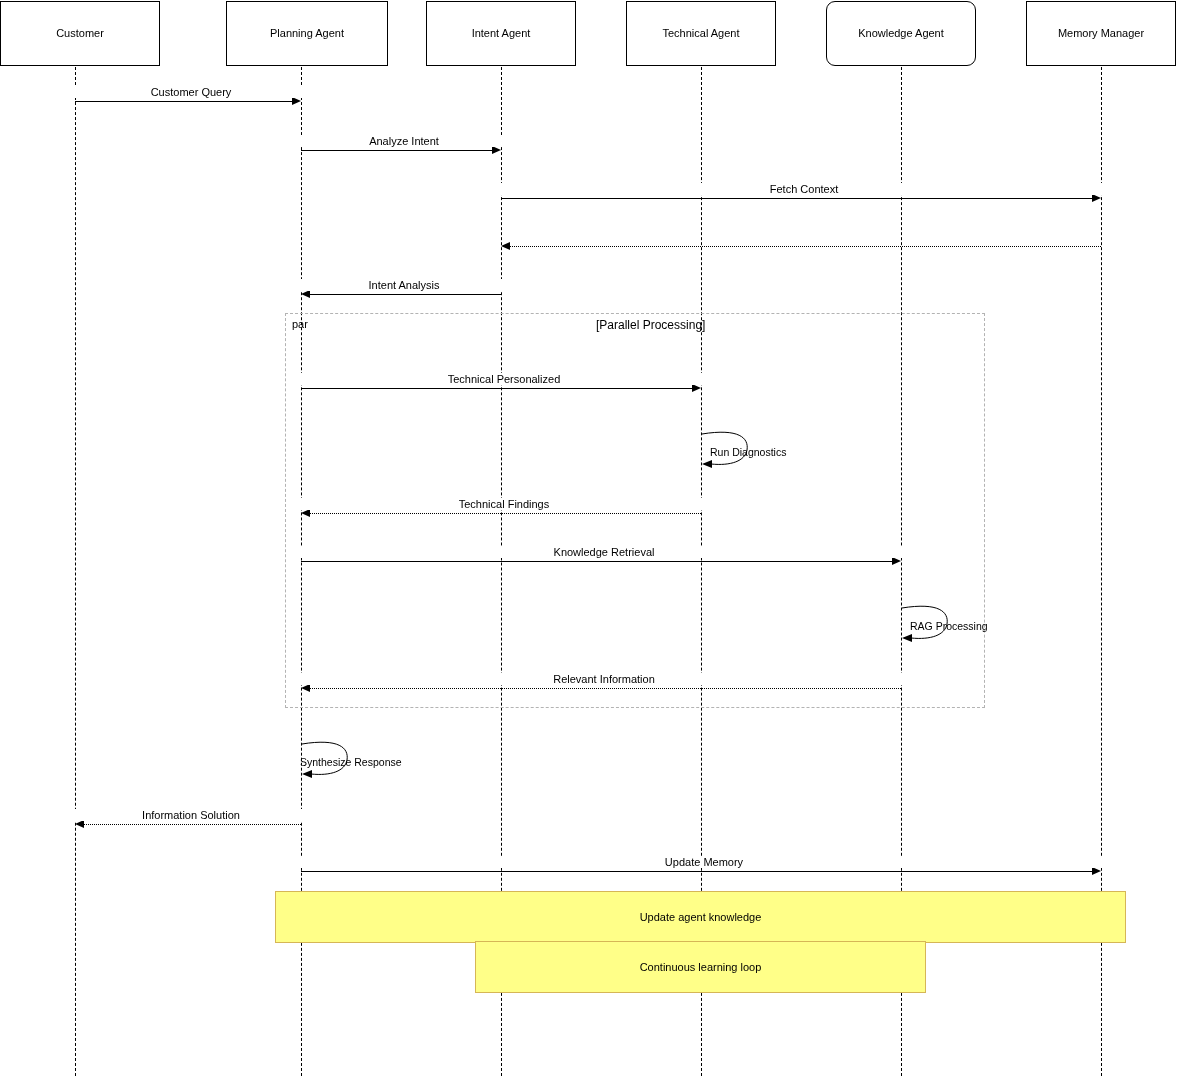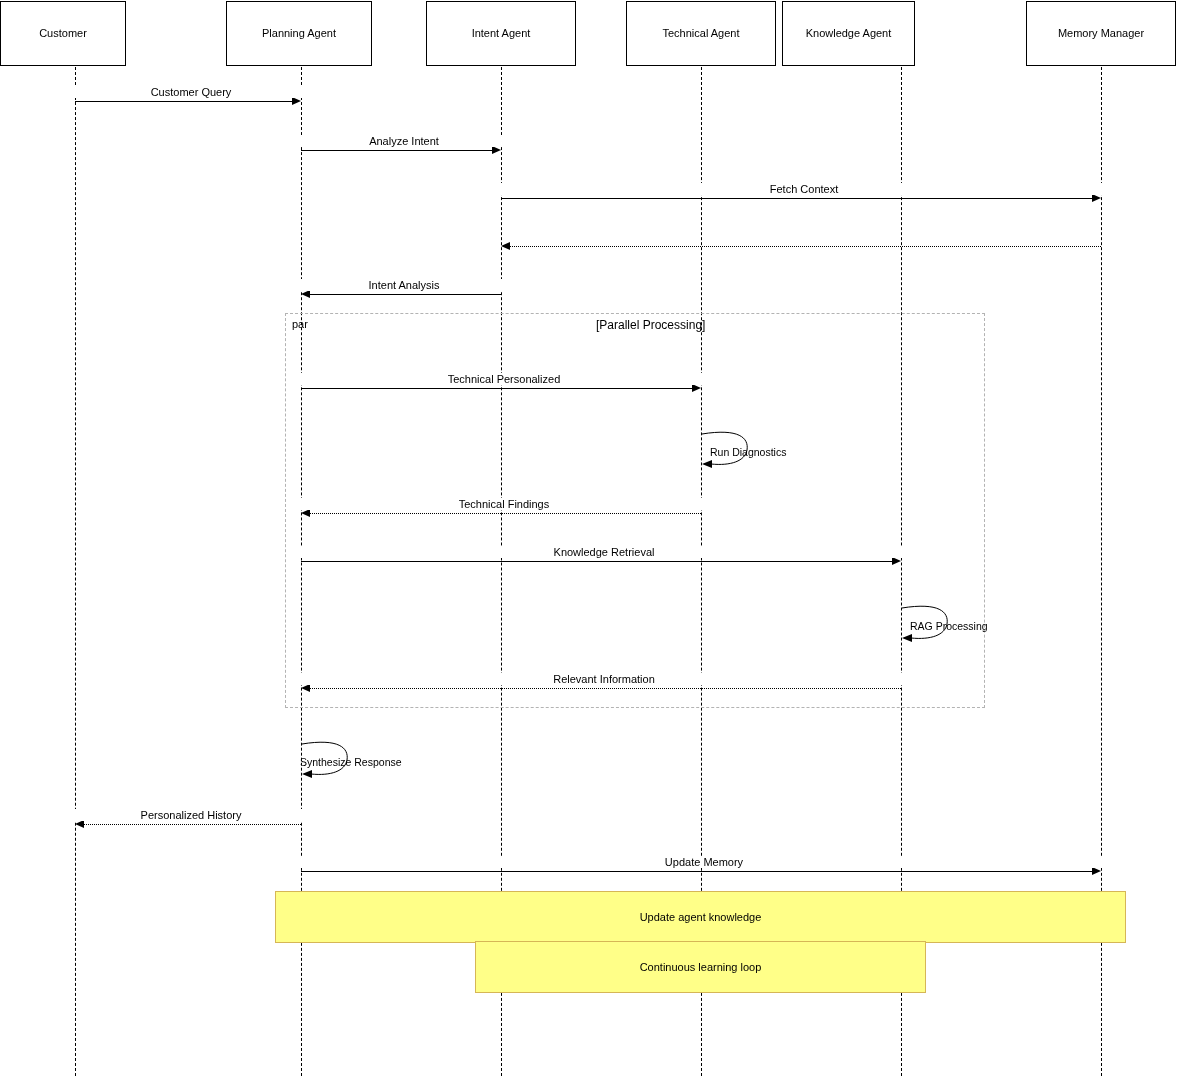--- a/index.html
+++ b/index.html
@@ -104,33 +104,33 @@
 
 <div id="canvas">
 
   <div class="lifeline-line" style="left:75px; top:67px; height:1009px;"></div>
   <div class="lifeline-line" style="left:301px; top:67px; height:1009px;"></div>
   <div class="lifeline-line" style="left:501px; top:67px; height:1009px;"></div>
   <div class="lifeline-line" style="left:701px; top:67px; height:1009px;"></div>
   <div class="lifeline-line" style="left:901px; top:67px; height:1009px;"></div>
   <div class="lifeline-line" style="left:1101px; top:67px; height:1009px;"></div>
 
-  <div class="lifeline-box" style="left:0px; top:1px; width:126px; height:65px;">
+  <div class="lifeline-box" style="left:0px; top:1px; width:160px; height:65px;">
     <span>Customer</span>
   </div>
-  <div class="lifeline-box" style="left:226px; top:1px; width:146px; height:65px;">
+  <div class="lifeline-box" style="left:226px; top:1px; width:162px; height:65px;">
     <span>Planning Agent</span>
   </div>
   <div class="lifeline-box" style="left:426px; top:1px; width:150px; height:65px;">
     <span>Intent Agent</span>
   </div>
   <div class="lifeline-box" style="left:626px; top:1px; width:150px; height:65px;">
     <span>Technical Agent</span>
   </div>
-  <div class="lifeline-box" style="left:782px; top:1px; width:133px; height:65px;">
+  <div class="lifeline-box" style="left:826px; top:1px; width:150px; height:65px;border-radius:9px;">
     <span>Knowledge Agent</span>
   </div>
   <div class="lifeline-box" style="left:1026px; top:1px; width:150px; height:65px;">
     <span>Memory Manager</span>
   </div>
 
   <div class="frag-box" style="left:285px; top:313px; width:700px; height:395px;"></div>
   <div class="frag-op" style="left:292px; top:318px;">par</div>
   <div class="frag-cond" style="left:596px; top:318px;">[Parallel Processing]</div>
 
@@ -182,21 +182,21 @@
   <div class="msg-label" style="left:301px; top:673px; width:600px;">Relevant Information</div>
 
   <svg class="self-arc" style="left:301px; top:738px;" width="56" height="46" viewBox="0 0 56 46">
     <path d="M1,6 C38,0 48,10 46,22 C44,33 30,38 10,36" fill="none" stroke="#000000" stroke-width="1"></path>
     <polygon points="11,32 1,36 11,40" fill="#000000"></polygon>
   </svg>
   <div class="self-label" style="left:300px; top:756px;">Synthesize Response</div>
 
   <div class="msg-line dotted" style="left:84px; top:824px; width:217px;"></div>
   <div class="arrow-head left" style="left:75px; top:820px;"></div>
-  <div class="msg-label" style="left:75px; top:809px; width:226px;">Personalized History</div>
+  <div class="msg-label" style="left:75px; top:809px; width:226px;">Information Solution</div>
 
   <div class="msg-line" style="left:301px; top:871px; width:792px;"></div>
   <div class="arrow-head right" style="left:1092px; top:867px;"></div>
   <div class="msg-label" style="left:301px; top:856px; width:800px;">Update Memory</div>
 
   <div class="note-box" style="left:275px; top:891px; width:851px; height:52px;">
     <span>Update agent knowledge</span>
   </div>
   <div class="note-box" style="left:475px; top:941px; width:451px; height:52px;">
     <span>Continuous learning loop</span>

